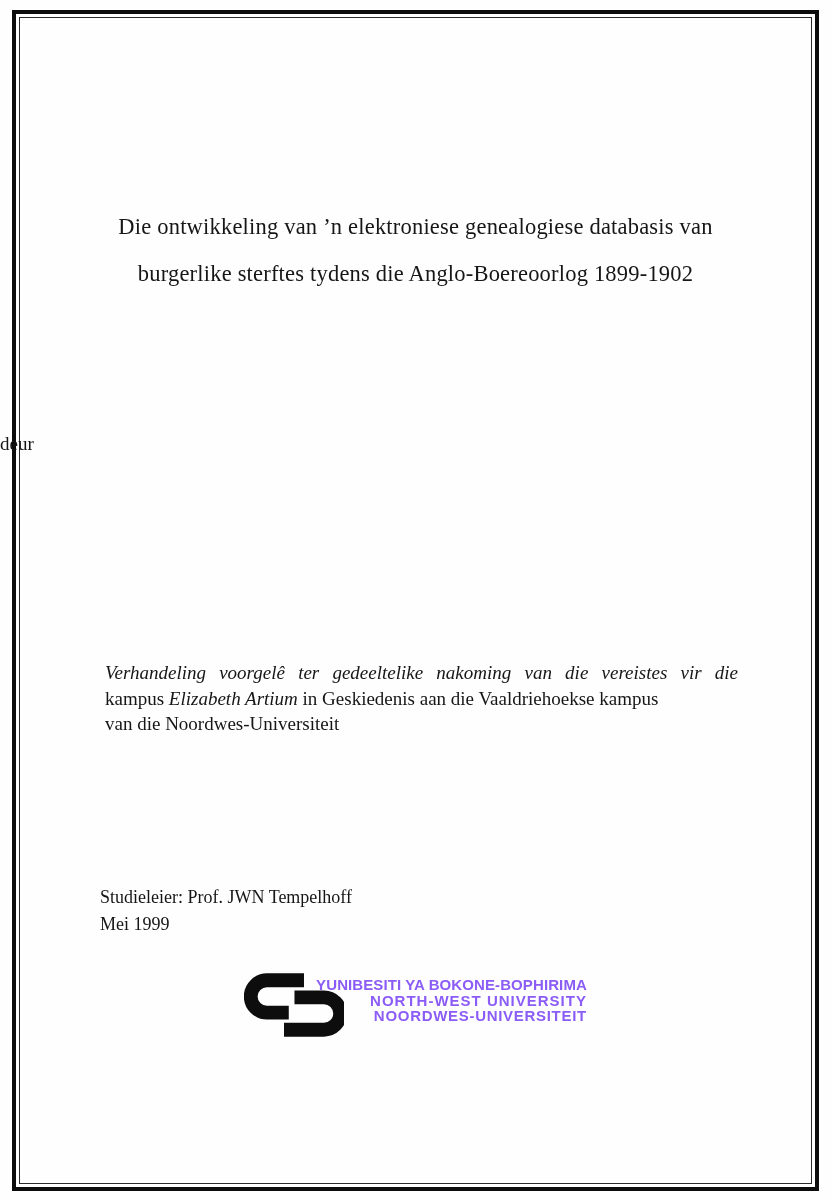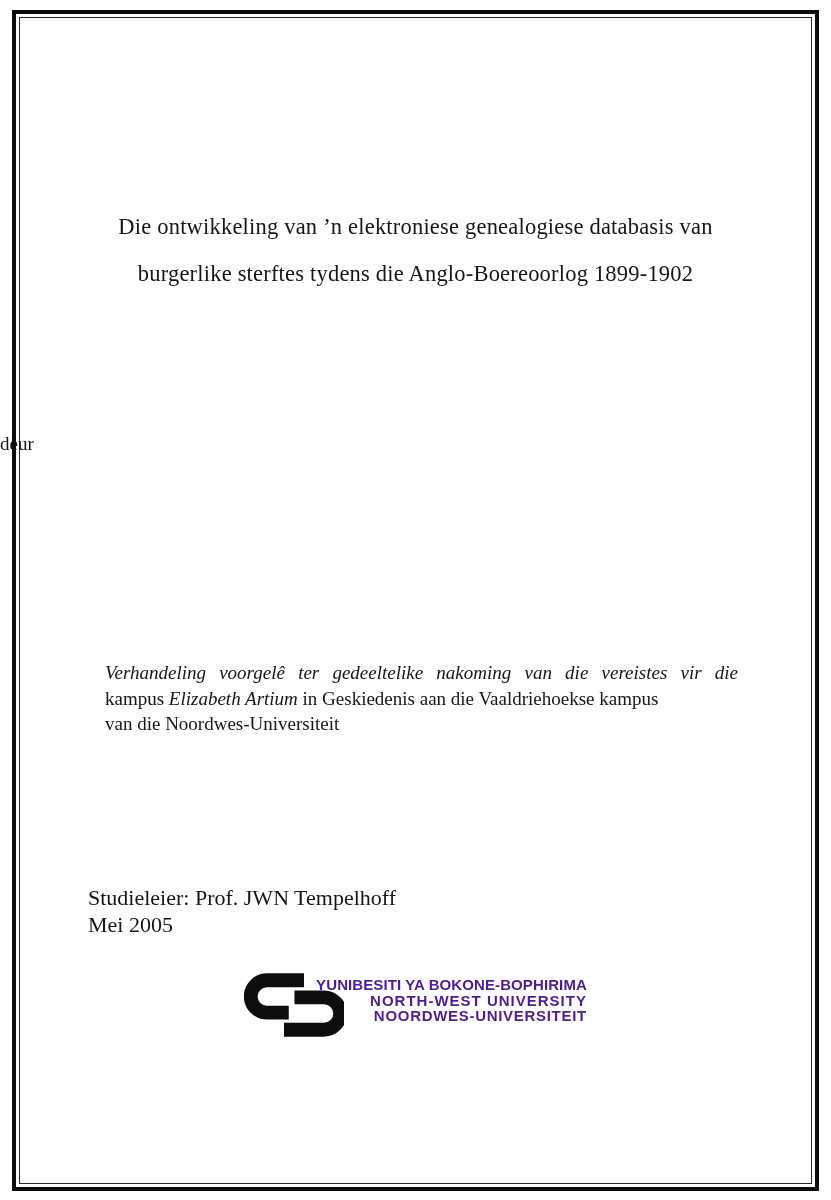--- a/index.html
+++ b/index.html
@@ -56,22 +56,22 @@
     font-size: 19px;
     line-height: 25.7px;
   }
   .statement .justified {
     text-align: justify;
     text-align-last: justify;
     font-style: italic;
   }
   .supervisor-block {
     position: absolute;
-    top: 884px; left: 88px;
-    font-size: 22px;
+    top: 884px; left: 100px;
+    font-size: 18px;
     line-height: 27px;
   }
   .logo-row {
     position: absolute;
     top: 966px; left: 0; right: 0;
     display: flex;
     justify-content: center;
     align-items: flex-start;
   }
   .logo-mark {
@@ -82,21 +82,21 @@
   .logo-text {
     margin-left: -28px;
     padding-top: 11px;
     display: flex;
     flex-direction: column;
     align-items: flex-end;
     font-family: "Liberation Sans", sans-serif;
     font-weight: 700;
     font-size: 15px;
     line-height: 15.6px;
-    color: #4c1d95;
+    color: #8b5cf6;
     white-space: nowrap;
   }
   .logo-text .l1 { letter-spacing: 0.1px; }
   .logo-text .l2 { letter-spacing: 1.0px; }
   .logo-text .l3 { letter-spacing: 0.7px; }
   .italic { font-style: italic; }
 </style>
 </head>
 <body>
 
@@ -114,21 +114,21 @@
 
 
   <div class="statement">
     <div class="justified">Verhandeling voorgelê ter gedeeltelike nakoming van die vereistes vir die</div>
     <div><span>kampus </span><span class="italic">Elizabeth Artium</span><span> in Geskiedenis aan die Vaaldriehoekse kampus</span></div>
     <div>van die Noordwes-Universiteit</div>
   </div>
 
   <div class="supervisor-block">
     <div>Studieleier: Prof. JWN Tempelhoff</div>
-    <div>Mei 2005</div>
+    <div>Mei 1999</div>
   </div>
 
   <div class="logo-row">
     <svg class="logo-mark" viewBox="0 0 105 82" xmlns="http://www.w3.org/2000/svg" aria-hidden="true">
 
       <path d="M 63 15 H 24 A 17 17 0 0 0 24 49 H 47" fill="none" stroke="#0d0d0d" stroke-width="14.5"></path>
 
       <path d="M 42 67 H 84 A 17 17 0 0 0 84 33 H 53" fill="none" stroke="#fefefe" stroke-width="19.5"></path>
 
       <path d="M 42 67 H 84 A 17 17 0 0 0 84 33 H 53" fill="none" stroke="#0d0d0d" stroke-width="14.5"></path>

